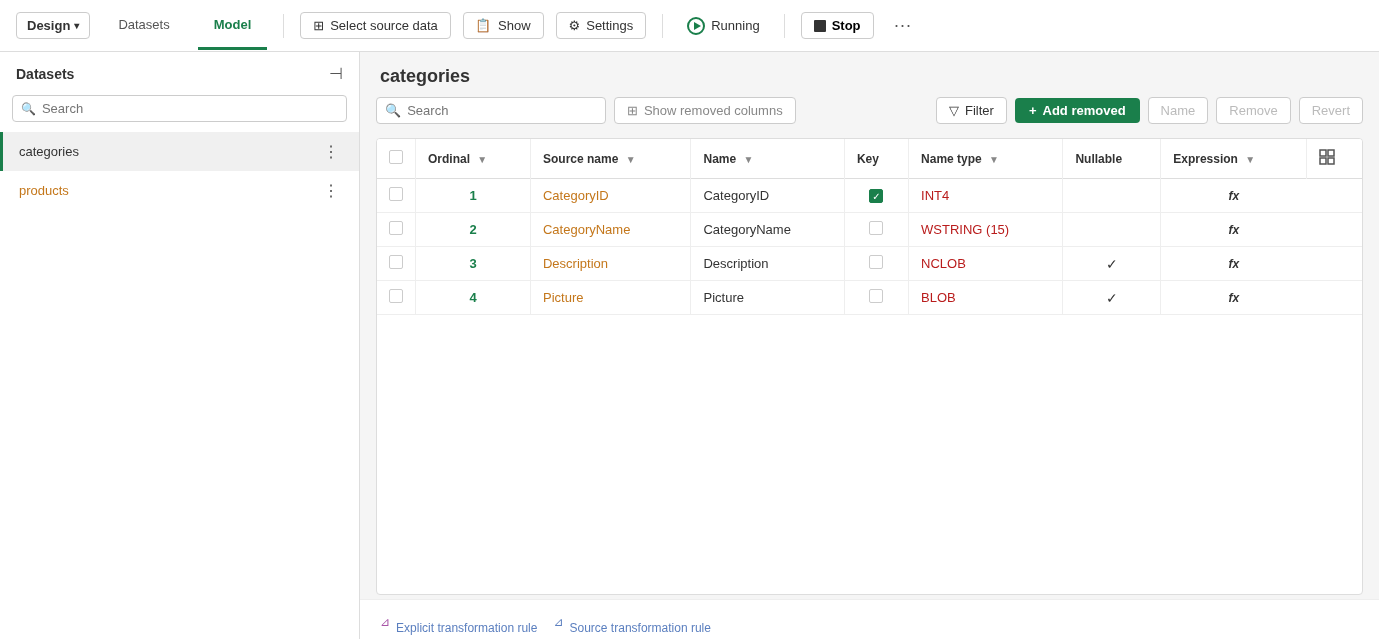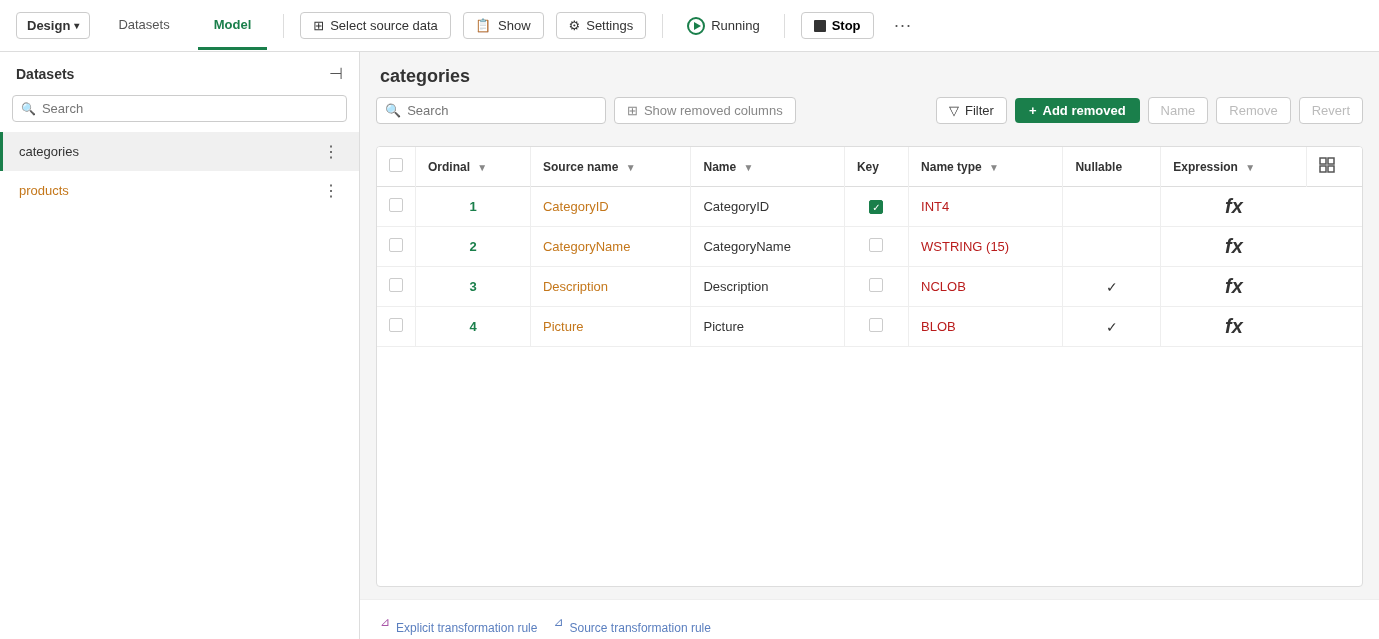--- a/index.html
+++ b/index.html
@@ -46,37 +46,37 @@
     .content-toolbar { display: flex; align-items: center; padding: 0 16px 10px; gap: 8px; }
     .search-box { display: flex; align-items: center; border: 1px solid #ccc; border-radius: 4px; padding: 5px 8px; gap: 6px; background: #fff; width: 230px; }
     .search-box input { border: none; outline: none; font-size: 13px; color: #333; width: 100%; }
     .show-removed-btn { display: flex; align-items: center; gap: 6px; background: #fff; border: 1px solid #ccc; border-radius: 4px; padding: 5px 12px; cursor: pointer; font-size: 13px; color: #888; }
     .filter-btn { display: flex; align-items: center; gap: 6px; background: #fff; border: 1px solid #ccc; border-radius: 4px; padding: 5px 12px; cursor: pointer; font-size: 13px; color: #333; }
     .add-col-btn { display: flex; align-items: center; gap: 6px; background: #1a7f4b; border: none; border-radius: 4px; padding: 5px 14px; cursor: pointer; font-size: 13px; color: #fff; font-weight: 600; }
     .toolbar-btn { display: flex; align-items: center; gap: 6px; background: #fff; border: 1px solid #ccc; border-radius: 4px; padding: 5px 12px; cursor: pointer; font-size: 13px; color: #333; }
     .toolbar-btn.disabled { color: #bbb; }
 
     
-    .table-container { flex: 1; overflow: auto; margin: 12px 16px; background: #fff; border: 1px solid #ddd; border-radius: 4px; }
+    .table-container { flex: 1; overflow: auto; margin: 4px 16px; background: #fff; border: 1px solid #ddd; border-radius: 4px; }
     table { width: 100%; border-collapse: collapse; }
     thead tr { border-bottom: 1px solid #ddd; background: #fff; }
     thead th { padding: 10px 12px; text-align: left; font-size: 12px; font-weight: 600; color: #333; white-space: nowrap; border-right: 1px solid #eee; }
     thead th:last-child { border-right: none; }
     tbody tr { border-bottom: 1px solid #eee; }
     tbody td { padding: 8px 12px; font-size: 13px; color: #333; border-right: 1px solid #eee; vertical-align: middle; }
     tbody td:last-child { border-right: none; }
     .col-ordinal { color: #1a7f4b; font-weight: 600; text-align: center; }
     .col-source { color: #c4771b; }
     .col-name { color: #333; }
     .col-datatype { color: #b91c1c; }
     .sort-icon { display: inline-block; margin-left: 4px; color: #888; font-size: 10px; }
     .check-box { width: 14px; height: 14px; border: 1px solid #ccc; border-radius: 2px; display: inline-block; }
     .check-box.checked { background: #1a7f4b; border-color: #1a7f4b; display: inline-flex; align-items: center; justify-content: center; color: #fff; font-size: 10px; }
     .nullable-check { color: #333; font-size: 14px; }
-    .fx-icon { color: #333; font-style: italic; font-weight: bold; font-size: 20px; }
+    .fx-icon { color: #333; font-style: italic; font-weight: bold; font-size: 12px; }
     .th-checkbox, .td-checkbox { width: 36px; text-align: center; }
 
     .transformation-footer { display: flex; align-items: center; padding: 8px 20px; gap: 16px; background: #fff; border-top: 1px solid #eee; }
     .trans-item { display: flex; align-items: center; gap: 6px; font-size: 12px; cursor: pointer; }
     .trans-item a { color: #5b7fbf; text-decoration: none; margin-top: 13px; }
     .trans-icon-explicit { color: #a855a8; font-size: 12px; }
     .trans-icon-global { color: #5b7fbf; font-size: 12px; }
   </style>
 </head>
 <body>

